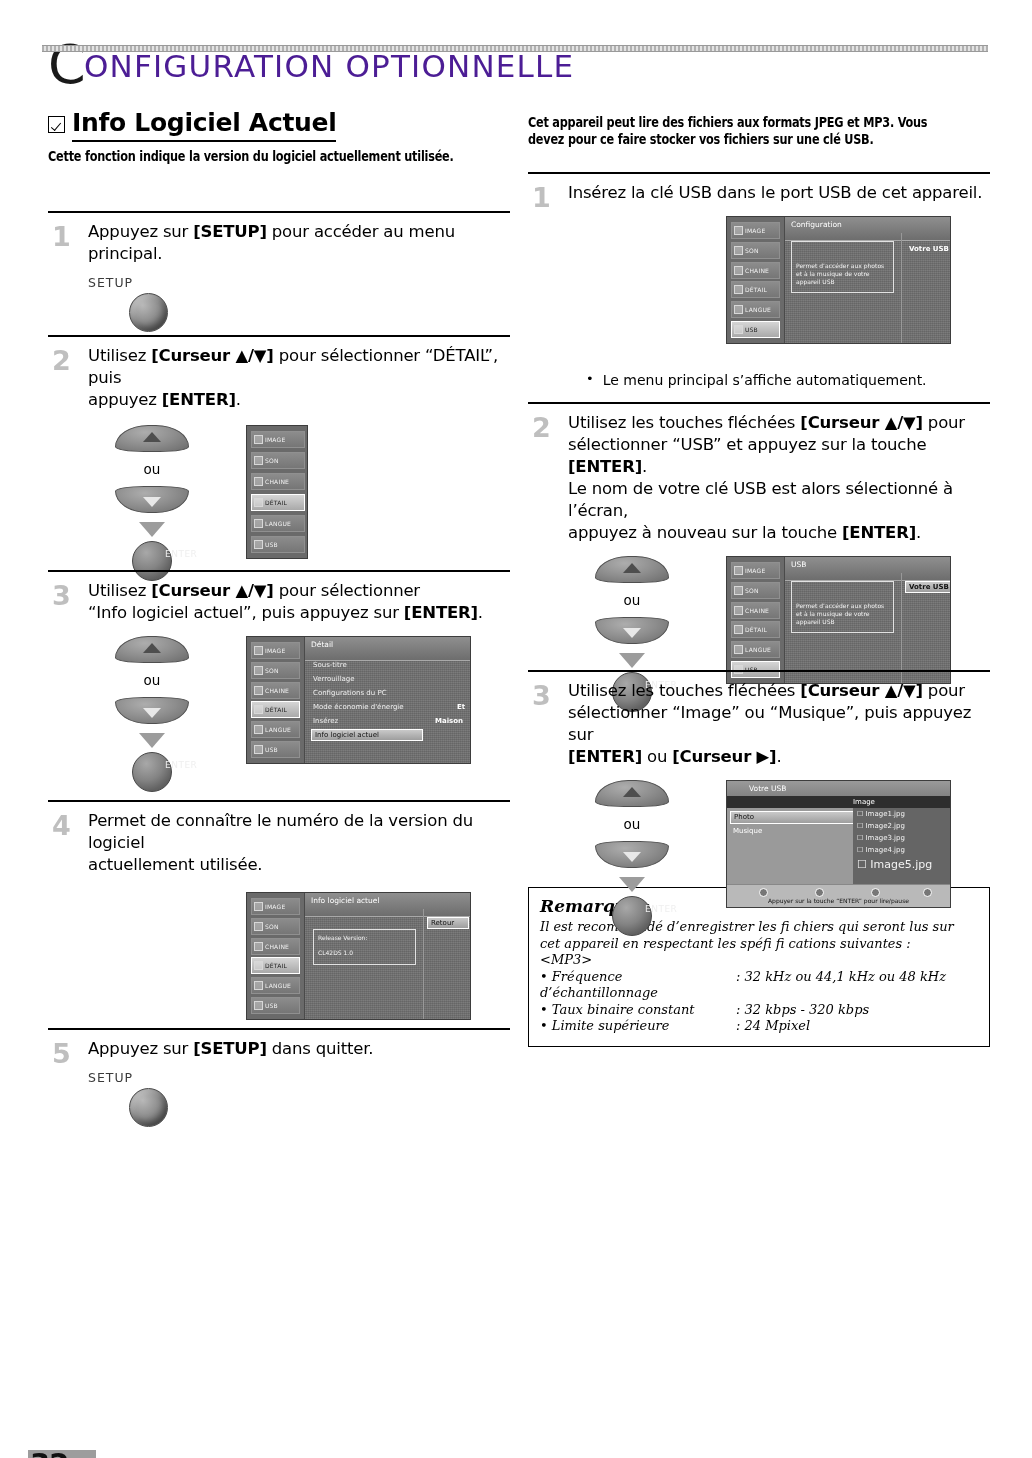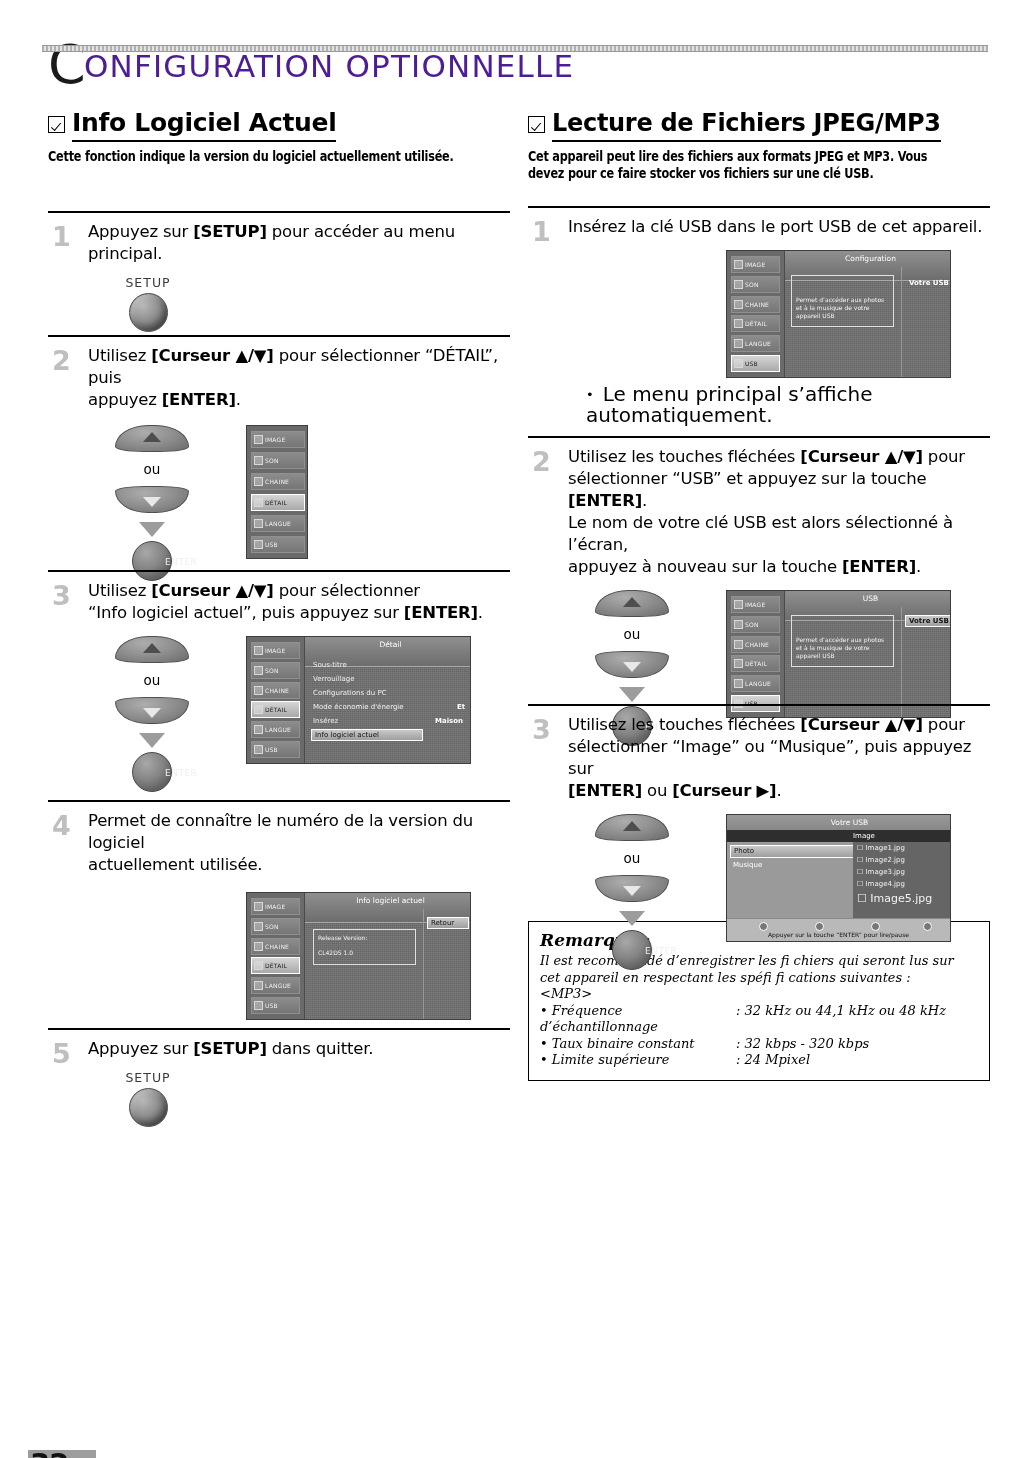--- a/index.html
+++ b/index.html
@@ -69,28 +69,28 @@
     font-size:27px; font-weight:bold; color:#bfbfbf;
     font-family:"DejaVu Sans", sans-serif; line-height:27px;
   }
   .step-body { margin-left:40px; }
   .step-text {
     font-size:16.5px; line-height:22px; letter-spacing:-0.2px;
     font-family:"DejaVu Sans", sans-serif;
   }
   .step-text b { font-weight:bold; }
   .bullet-line {
-    font-size:20px; line-height:21px; margin-left:18px; margin-top:6px;
+    font-size:14px; line-height:21px; margin-left:18px; margin-top:24px;
     font-family:"DejaVu Sans", sans-serif;
   }
   .bullet-line::before { content:"\2022"; margin-right:9px; font-size:13px; vertical-align:2px; }
 
   
   .remote-wrap { position:relative; }
-  .setup-btn { width:120px; text-align:center; margin-top:10px; }
+  .setup-btn { width:120px; margin-top:10px; }
   .setup-label { font-size:12.5px; letter-spacing:1px; color:#3a3a3a; font-family:"DejaVu Sans", sans-serif;}
   .knob {
     width:39px; height:39px; border-radius:50%;
     background:radial-gradient(circle at 34% 30%, #b9b9b9 0%, #8f8f8f 45%, #6e6e6e 72%, #565656 100%);
     margin:3px auto 0; border:1px solid #4a4a4a;
     box-shadow:inset -3px -4px 6px rgba(0,0,0,.35), inset 3px 3px 5px rgba(255,255,255,.25);
   }
 
   .cursor-col { width:128px; text-align:center; }
   .arrow-pad {
@@ -118,21 +118,21 @@
     width:0; height:0; margin:9px auto 4px;
     border-left:13px solid transparent; border-right:13px solid transparent;
     border-top:15px solid #9c9c9c;
   }
   .enter-knob {
     width:40px; height:40px; border-radius:50%; margin:0 auto;
     background:radial-gradient(circle at 35% 28%, #a8a8a8 0%, #848484 45%, #636363 72%, #4e4e4e 100%);
     border:1px solid #474747; position:relative;
   }
   .enter-knob span {
-    position:absolute; left:0; right:0; top:15px; text-align:center;
+    position:absolute; left:0; right:0; top:7px; text-align:center;
     font-size:9px; color:#efefef; letter-spacing:.5px;
     font-family:"DejaVu Sans", sans-serif;
     margin-left:32px;
   }
 
   
   .osd {
     position:relative; background:#6f6f6f; border:1px solid #3d3d3d;
     font-family:"DejaVu Sans", sans-serif; overflow:hidden;
     background-image:
@@ -154,25 +154,24 @@
   .osd-item.sel {
     background:linear-gradient(180deg,#d5d5d5,#a9a9a9); color:#1d1d1d;
     border:1px solid #ffffff;
   }
   .osd-ico {
     width:9px; height:9px; border:1px solid #d8d8d8; flex:0 0 auto;
     background:rgba(255,255,255,.28);
   }
   .osd-main { position:absolute; left:58px; right:0; top:0; bottom:0; }
   .osd-title {
-    height:30px; line-height:15px; padding-left:6px;
+    height:24px; line-height:15px; padding-left:6px;
     font-size:7.5px; color:#fff;
     background:linear-gradient(180deg,#8f8f8f,#6d6d6d);
     border-bottom:1px solid #a9a9a9;
-    text-align:center;
   }
   .osd-panel {
     position:absolute; border:1px solid #e2e2e2;
     font-size:6px; color:#f4f4f4; line-height:8px; padding:4px;
   }
   .osd-txt { position:absolute; font-size:7px; color:#ffffff; }
   .osd-row { position:absolute; font-size:7px; color:#f0f0f0; }
   .osd-hl {
     position:absolute; border:1px solid #ffffff;
     background:linear-gradient(180deg,#c9c9c9,#9e9e9e); color:#111;
@@ -419,24 +418,20 @@
       <div class="setup-btn remote-wrap">
         <div class="setup-label">SETUP</div>
         <div class="knob"></div>
       </div>
     </div>
   </div>
 </div>
 
 <div class="col col-right">
 
-  <div class="sec-head">
-    <span class="checkbox"></span>
-    <span class="sec-title" style="font-size:24px;">Lecture de Fichiers JPEG/MP3</span>
-  </div>
   <div class="sec-sub">Cet appareil peut lire des fichiers aux formats JPEG et MP3. Vous devez pour ce faire stocker vos fichiers sur une clé USB.</div>
 
   <div class="step" style="margin-top:24px;height:230px;">
     <span class="step-num">1</span>
     <div class="step-body">
       <div class="step-text">Insérez la clé USB dans le port USB de cet appareil.</div>
 
       <div style="display:flex;margin-top:12px;">
         <div style="width:158px;"></div>
         <div class="osd" style="width:225px;height:128px;">

